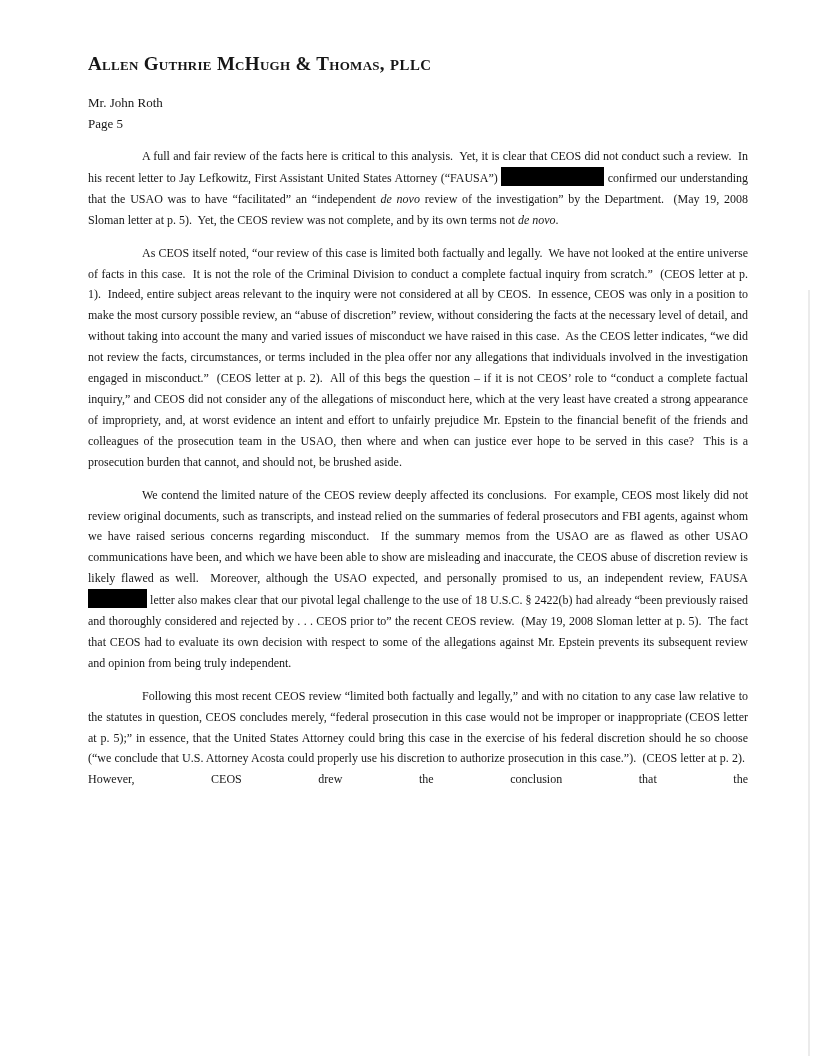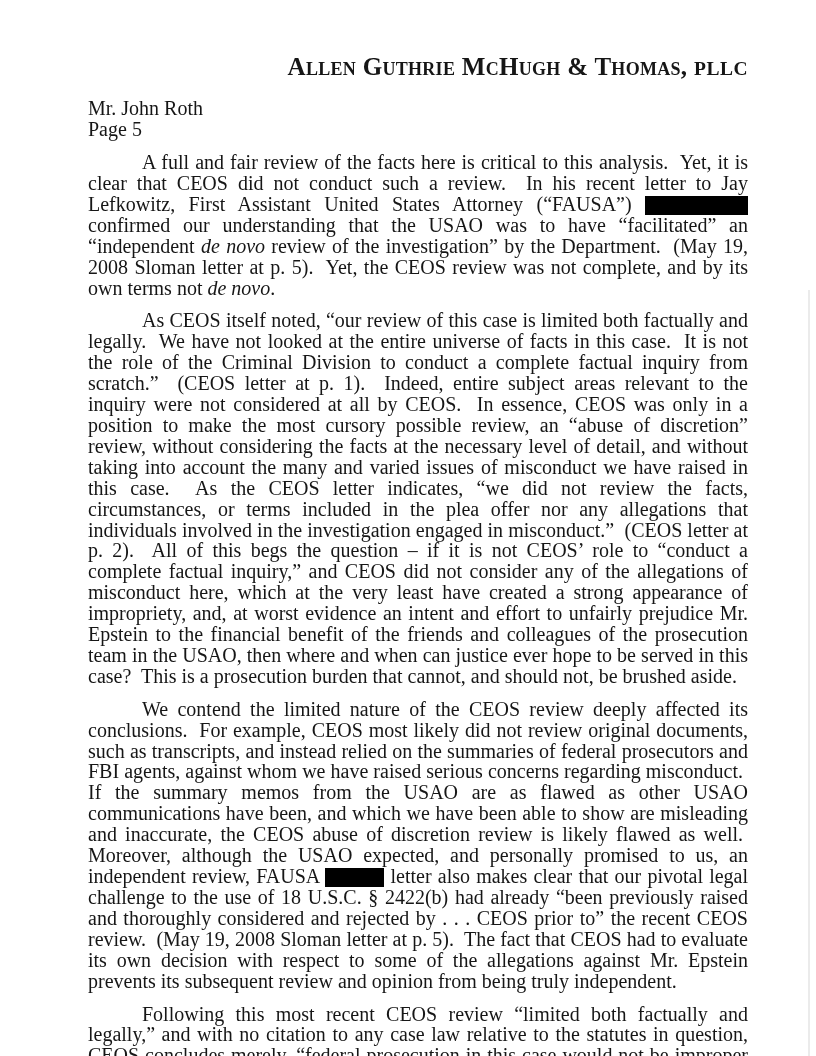--- a/index.html
+++ b/index.html
@@ -20,44 +20,44 @@
   }
   .scan-edge {
     position: absolute;
     right: 6px;
     top: 290px;
     width: 2px;
     height: 766px;
     background: #ebebeb;
   }
   .letterhead {
-    text-align: right;
+    text-align: left;
     font-weight: 700;
     font-variant: small-caps;
-    font-size: 25px;
+    font-size: 19px;
     letter-spacing: 0.3px;
     white-space: nowrap;
   }
   .letterhead .suffix {
     font-size: 0.78em;
     letter-spacing: 0.5px;
   }
   .recipient {
     margin-top: 17px;
-    font-size: 20px;
+    font-size: 13px;
     line-height: 21px;
   }
   .letter-body {
     margin-top: 2px;
   }
   .para {
     margin: 12px 0 0 0;
     text-indent: 54px;
     text-align: justify;
-    font-size: 20px;
+    font-size: 12px;
     line-height: 20.9px;
   }
   .para.continued {
     text-align-last: justify;
   }
   .redaction {
     display: inline-block;
     height: 19px;
     background: #000000;
     vertical-align: -4px;

